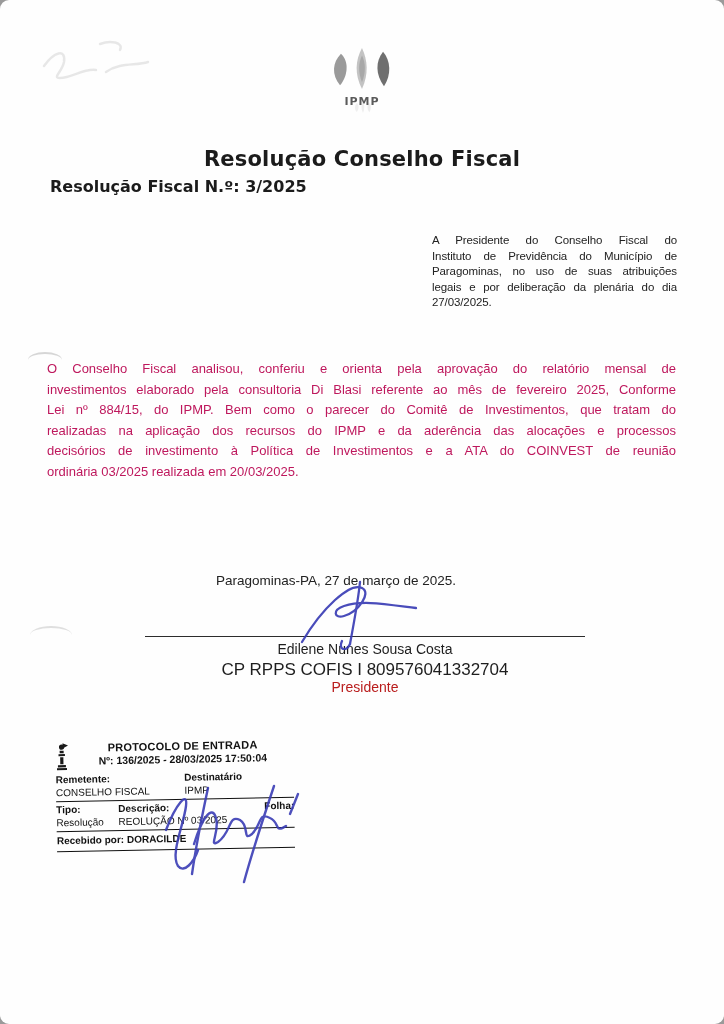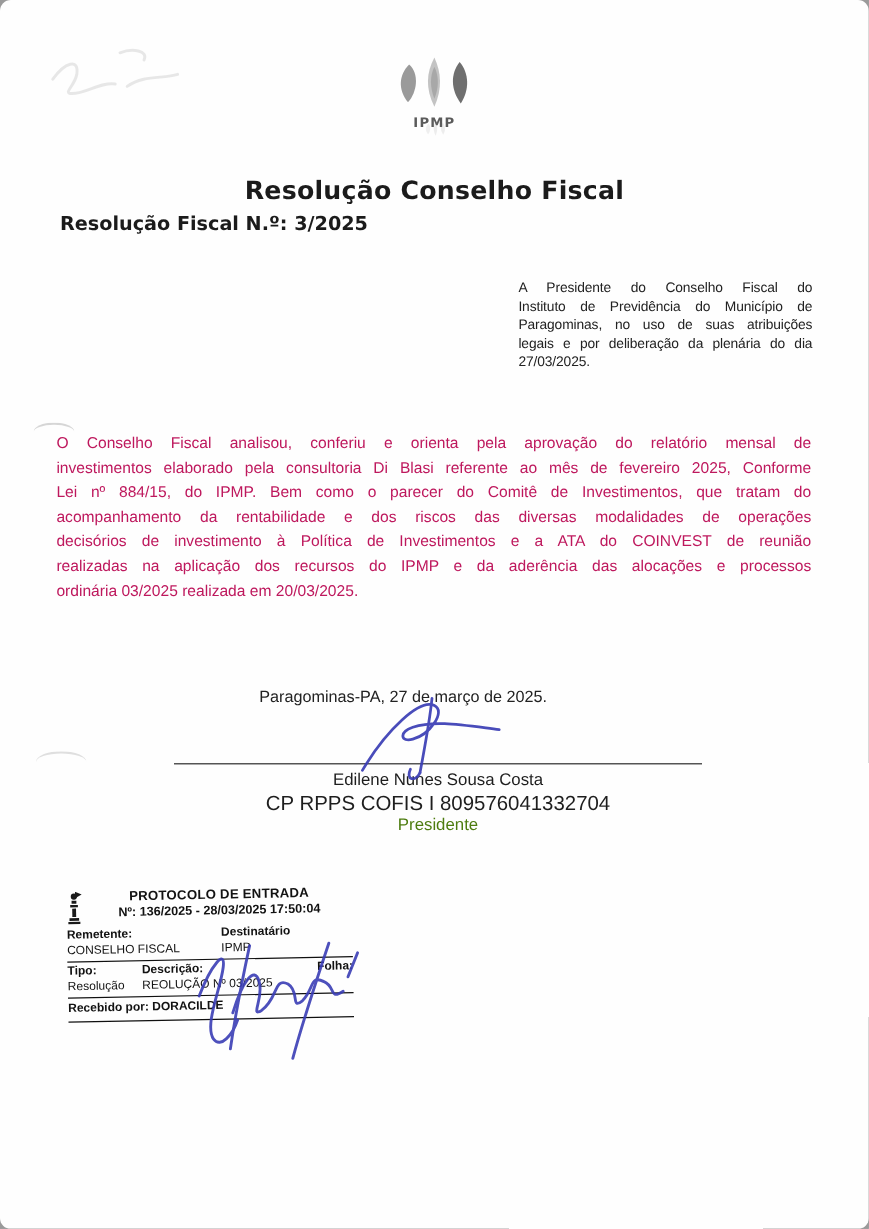--- a/index.html
+++ b/index.html
@@ -53,21 +53,21 @@
     text-align:center;font-size:13.5px;color:#222;margin-top:24px;
   }
   
   .sig-line{
     position:absolute;top:636px;left:145px;width:440px;
     border-top:1.5px solid #2c2c2c;height:0;
   }
   .president-signature{position:absolute;top:578px;left:288px;z-index:3;}
   .sig-name{position:absolute;top:641px;left:145px;width:440px;text-align:center;font-size:14px;color:#1e1e1e;}
   .sig-cred{position:absolute;top:660px;left:145px;width:440px;text-align:center;font-size:17px;color:#1e1e1e;}
-  .sig-role{position:absolute;top:679px;left:145px;width:440px;text-align:center;font-size:14px;color:#4d7c0f;}
+  .sig-role{position:absolute;top:679px;left:145px;width:440px;text-align:center;font-size:14px;color:#b91c1c;}
   
   .stamp{
     position:absolute;top:740px;left:56px;width:238px;
     transform:rotate(-1.1deg);
     color:#121212;font-size:10px;line-height:12px;
   }
   .stamp-header{display:flex;align-items:flex-start;}
   .stamp-emblem{flex:0 0 14px;margin-right:3px;margin-top:1px;}
   .stamp-head-text{flex:1;text-align:center;}
   .stamp-title{font-weight:bold;font-size:11px;letter-spacing:.2px;}
@@ -131,23 +131,22 @@
     <div class="jline">legais e por deliberação da plenária do dia</div>
     <div class="jline jline-last">27/03/2025.</div>
   </div>
 
   <div class="arc-artifact-1"></div>
 
   <div class="body-par">
     <div class="jline">O Conselho Fiscal analisou, conferiu e orienta pela aprovação do relatório mensal de</div>
     <div class="jline">investimentos elaborado pela consultoria Di Blasi referente ao mês de fevereiro 2025, Conforme</div>
     <div class="jline">Lei nº 884/15, do IPMP. Bem como o parecer do Comitê de Investimentos, que tratam do</div>
-    <div class="jline">acompanhamento da rentabilidade e dos riscos das diversas modalidades de operações</div>
+    <div class="jline">realizadas na aplicação dos recursos do IPMP e da aderência das alocações e processos</div>
     <div class="jline">decisórios de investimento à Política de Investimentos e a ATA do COINVEST de reunião</div>
-    <div class="jline">realizadas na aplicação dos recursos do IPMP e da aderência das alocações e processos</div>
     <div class="jline jline-last">ordinária 03/2025 realizada em 20/03/2025.</div>
   </div>
 
   <div class="dateline">Paragominas-PA, 27 de março de 2025.</div>
 
   <div class="arc-artifact-2"></div>
 
   <svg class="president-signature" width="150" height="72" viewBox="0 0 150 72">
     <g fill="none" stroke="#3a3db5" stroke-width="2.3" stroke-linecap="round" opacity=".92">
       <path d="M14 64 C34 30, 62 4, 74 10 C84 15, 70 34, 56 38 C46 41, 44 32, 56 28 C74 22, 96 26, 128 30"></path>

